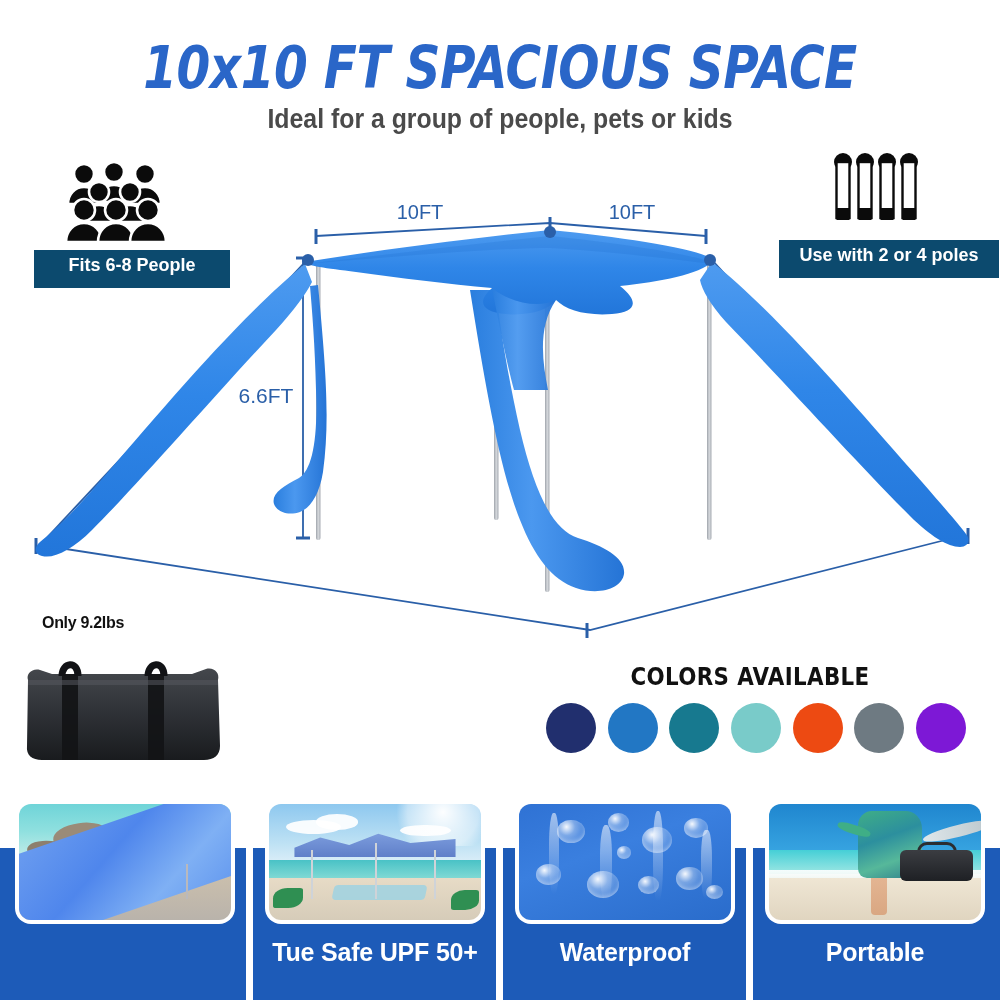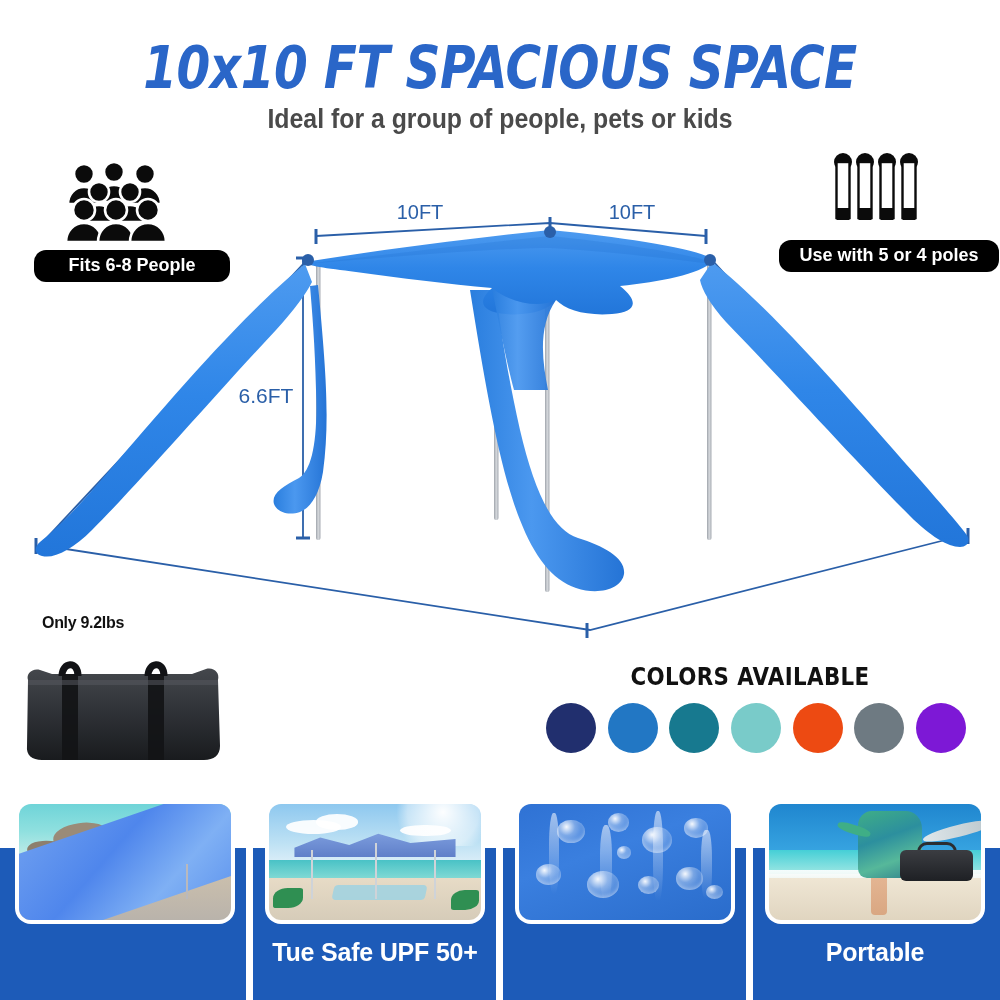--- a/index.html
+++ b/index.html
@@ -24,25 +24,25 @@
   }
   .subtitle{
     position:absolute;left:0;top:104px;width:1000px;text-align:center;
     font-size:27px;font-weight:bold;color:#4a4a4a;
     transform:scaleX(0.92);
   }
 
   
   .badge{
     position:absolute;
-    background:#000000;
+    background:#0c4a6e;
     color:#ffffff;
     font-size:18px;font-weight:bold;
-    padding:5px 12px 6px 12px;
-    border-radius:12px;
+    padding:5px 12px 12px 12px;
+    border-radius:0;
     white-space:nowrap;
     text-align:center;
   }
   #badge-people{left:34px;top:250px;width:172px;}
   #badge-poles{left:779px;top:240px;width:196px;}
 
   
   #people-icon{position:absolute;left:62px;top:160px;width:120px;height:82px;}
 
   
@@ -223,21 +223,21 @@
           <rect x="48.5" y="12" width="13" height="56" fill="#fff" stroke="#0b0b0b" stroke-width="2.4"></rect>
           <rect x="48.5" y="58" width="13" height="12" fill="#0b0b0b"></rect>
         </g>
       <g>
           <circle cx="77" cy="12" r="9" fill="#0b0b0b"></circle>
           <rect x="70.5" y="12" width="13" height="56" fill="#fff" stroke="#0b0b0b" stroke-width="2.4"></rect>
           <rect x="70.5" y="58" width="13" height="12" fill="#0b0b0b"></rect>
         </g>
     </g>
   </svg>
-  <div class="badge" id="badge-poles">Use with 5 or 4 poles</div>
+  <div class="badge" id="badge-poles">Use with 2 or 4 poles</div>
 
   <svg id="tent-illustration" viewBox="0 0 1000 460">
     <defs>
       <linearGradient id="fabric" x1="0" y1="0" x2="0" y2="1">
         <stop offset="0%" stop-color="#4e9bf0"></stop>
         <stop offset="45%" stop-color="#2f86e8"></stop>
         <stop offset="100%" stop-color="#2276da"></stop>
       </linearGradient>
       <linearGradient id="fabricLeg" x1="0" y1="0" x2="1" y2="0">
         <stop offset="0%" stop-color="#2a7ede"></stop>
@@ -409,20 +409,21 @@
         <div class="drop" style="left:58%;top:20%;width:14%;height:22%;"></div>
         <div class="drop" style="left:78%;top:12%;width:11%;height:17%;"></div>
         <div class="drop" style="left:8%;top:52%;width:12%;height:18%;"></div>
         <div class="drop" style="left:32%;top:58%;width:15%;height:23%;"></div>
         <div class="drop" style="left:56%;top:62%;width:10%;height:16%;"></div>
         <div class="drop" style="left:74%;top:54%;width:13%;height:20%;"></div>
         <div class="drop" style="left:46%;top:36%;width:7%;height:11%;"></div>
         <div class="drop" style="left:88%;top:70%;width:8%;height:12%;"></div>
       </div>
     </div>
+    <div class="flabel">Waterproof</div>
   </div>
 
   <div class="feature" style="left:750px;">
     <div class="thumbwrap">
       <div class="thumb">
         <div class="t-sky"></div>
           <div class="t-sea"></div>
         <div class="t-foam"></div>
           <div class="t-sand"></div>
         <div class="t-board"></div>

